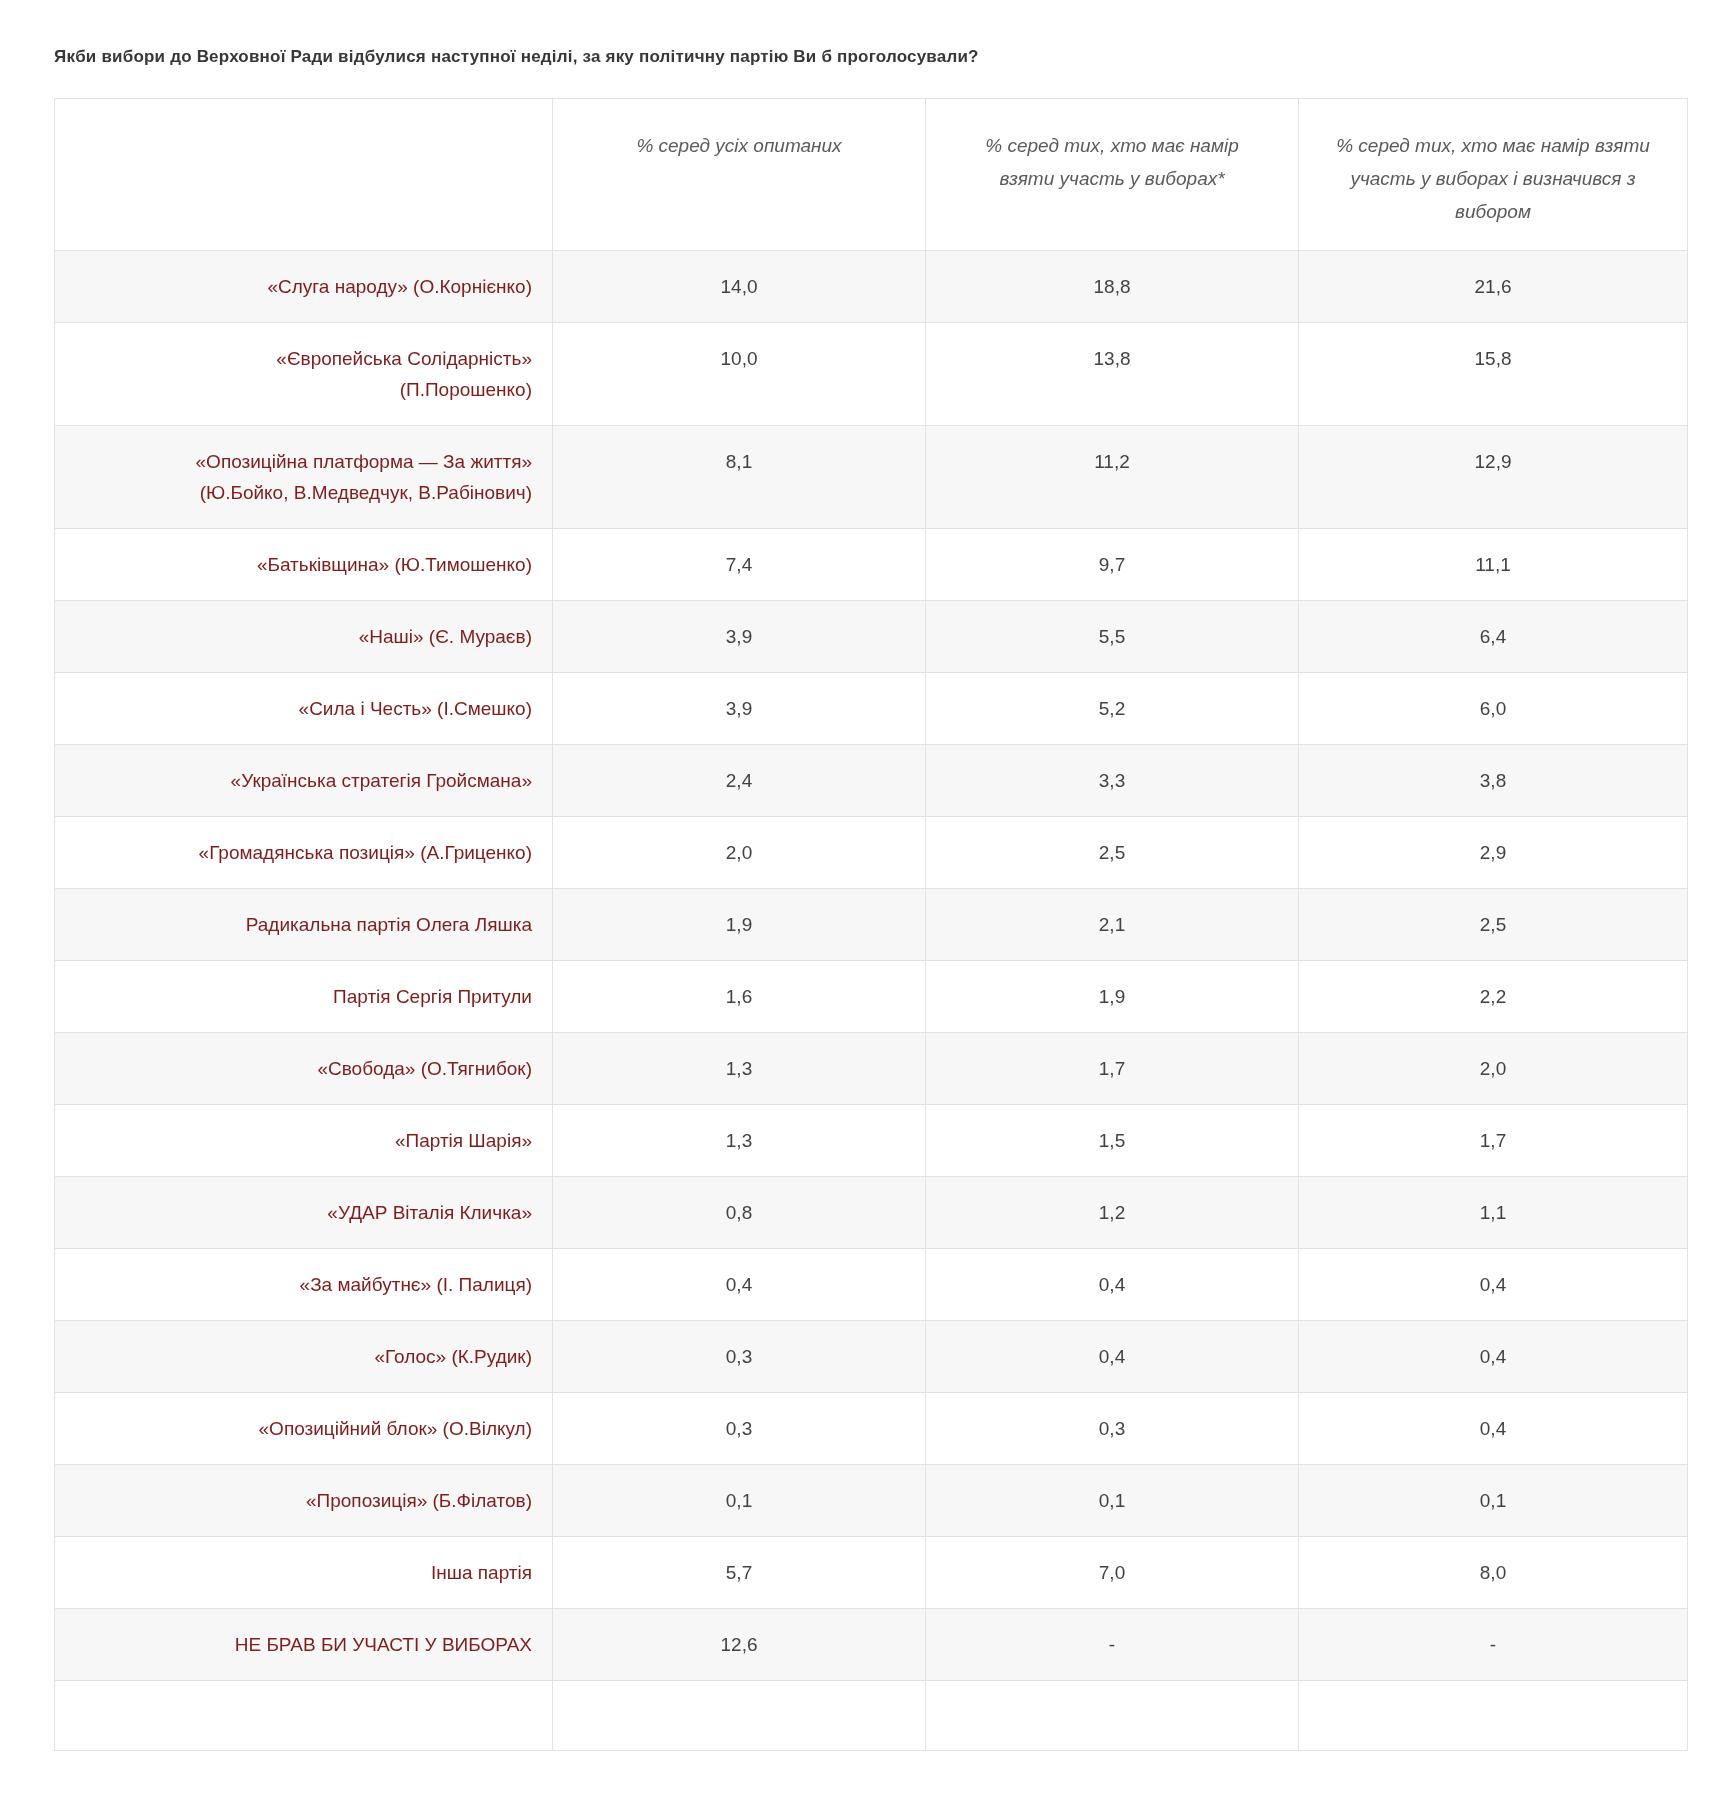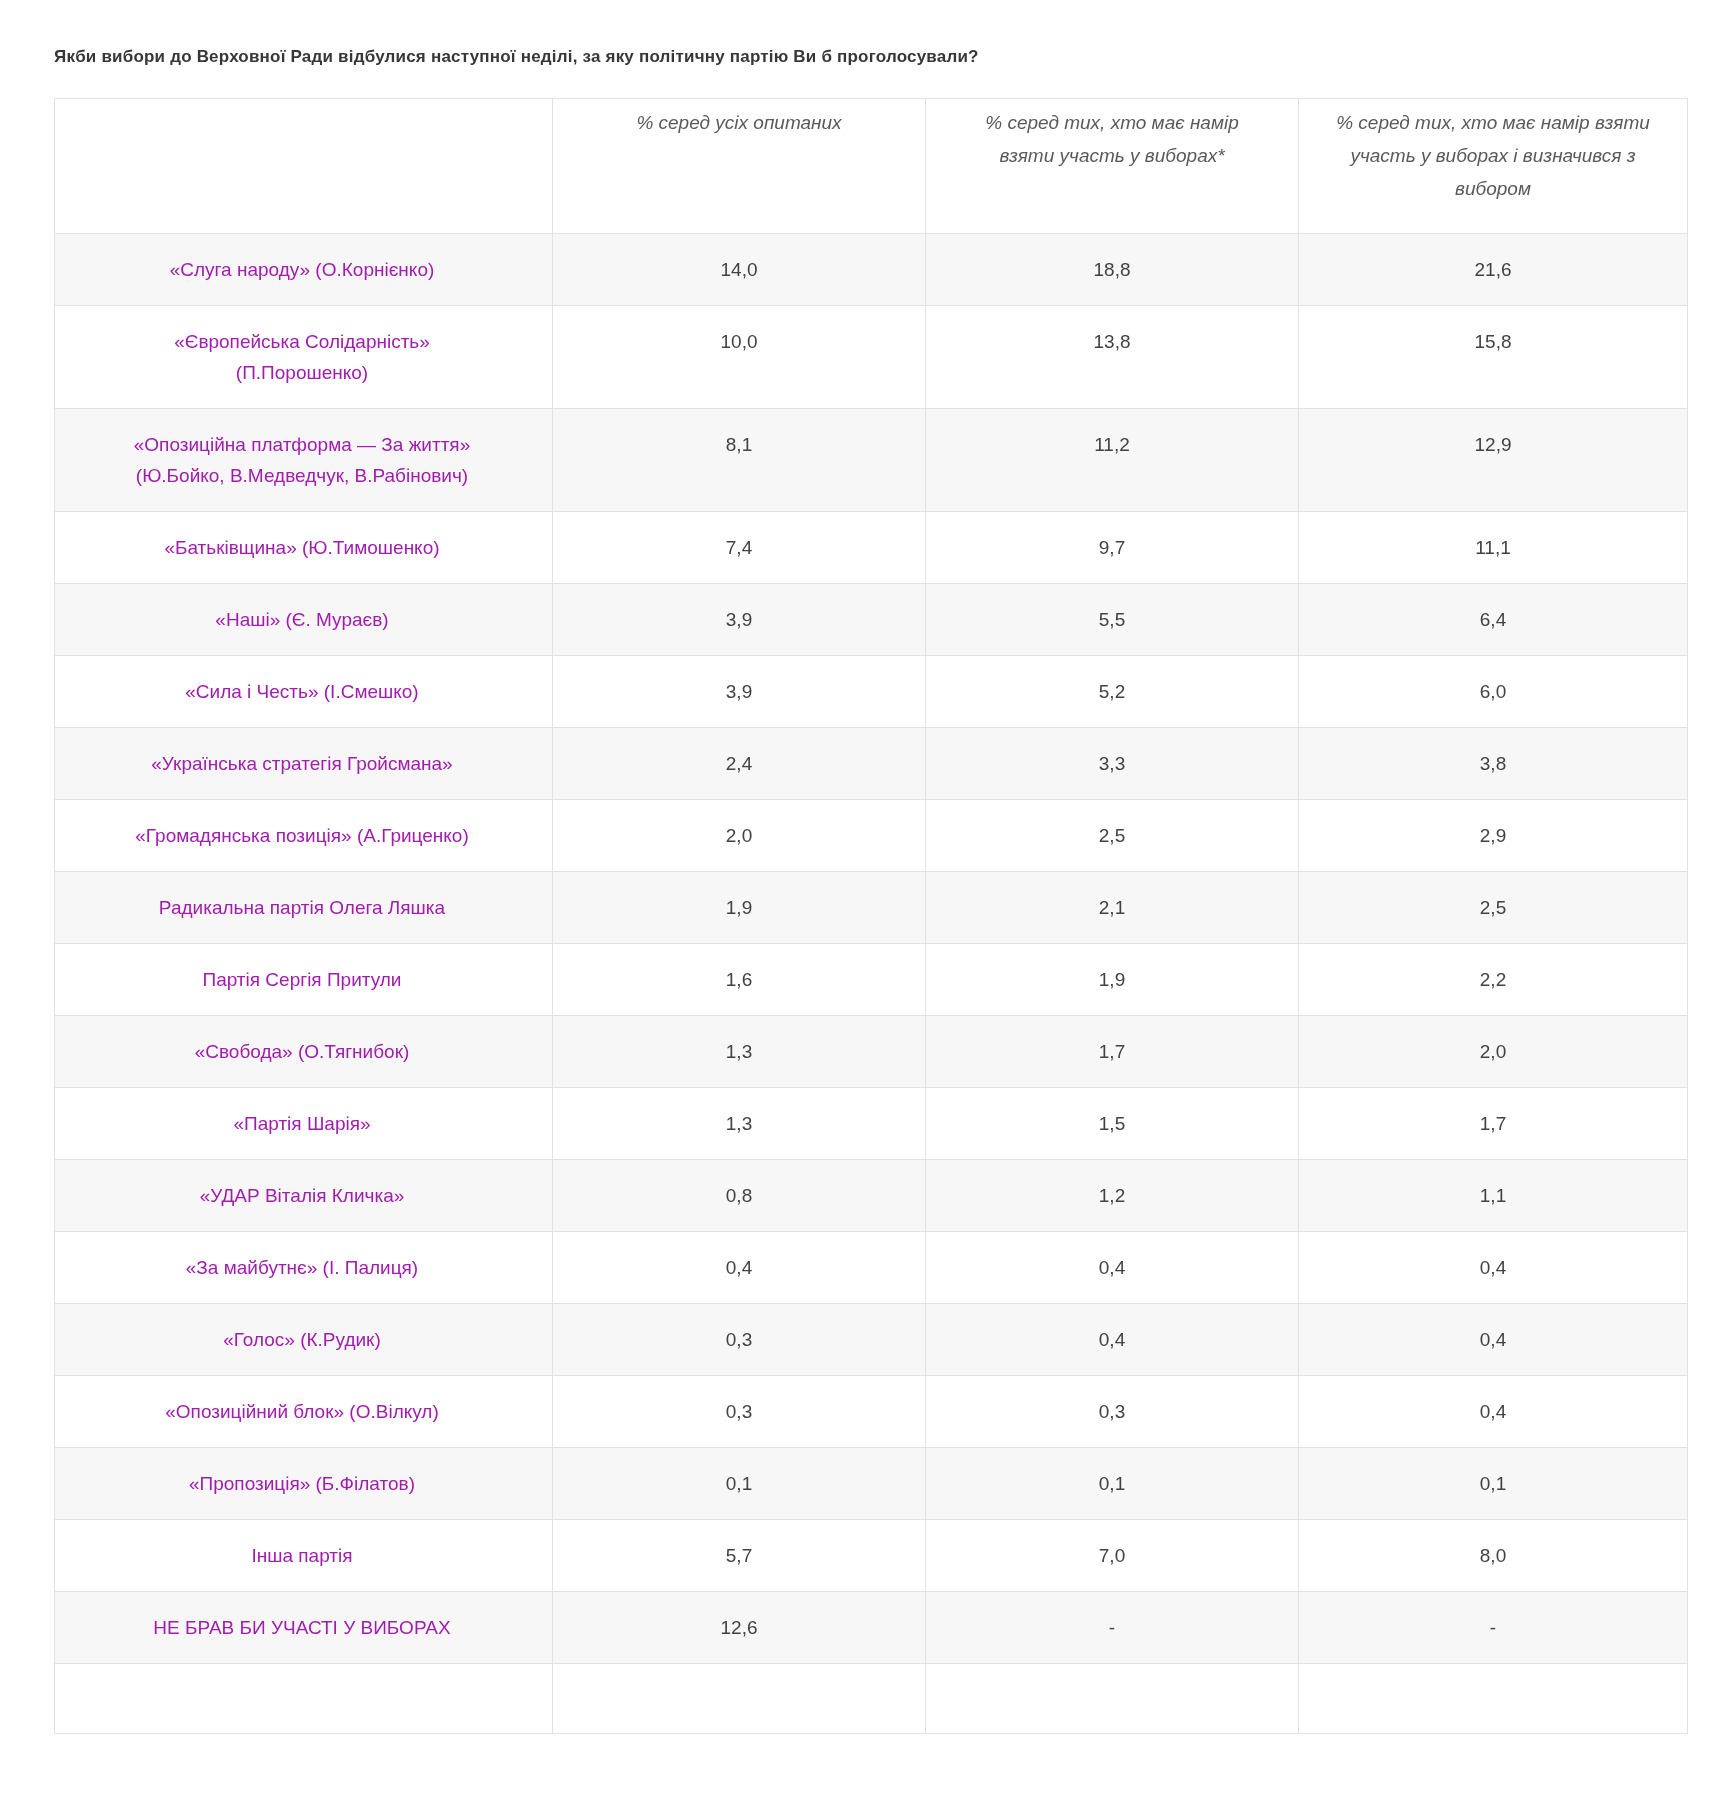--- a/index.html
+++ b/index.html
@@ -39,32 +39,32 @@
   .poll-table col.c2 { width: 373px; }
   .poll-table col.c3 { width: 373px; }
   .poll-table col.c4 { width: 389px; }
   .poll-table th {
     background: #ffffff;
     font-style: italic;
     font-size: 19px;
     line-height: 33px;
     color: #5a5a5a;
     text-align: center;
-    padding: 7px 18px 22px 18px;
+    padding: 30px 18px 22px 18px;
     white-space: pre-line;
     height: 135px;
   }
   .poll-table td {
     font-size: 19px;
     line-height: 31px;
     padding: 20px 20px 20px 17px;
   }
   .poll-table td.c-label {
-    text-align: center;
-    color: #a21caf;
+    text-align: right;
+    color: #7f1d1d;
     white-space: pre-line;
   }
   .poll-table td.c-val {
     text-align: center;
     color: #424242;
     padding-left: 8px;
     padding-right: 8px;
   }
   .poll-table tbody tr:nth-child(odd) td { background: #f7f7f7; }
   .poll-table tbody tr:nth-child(even) td { background: #ffffff; }

